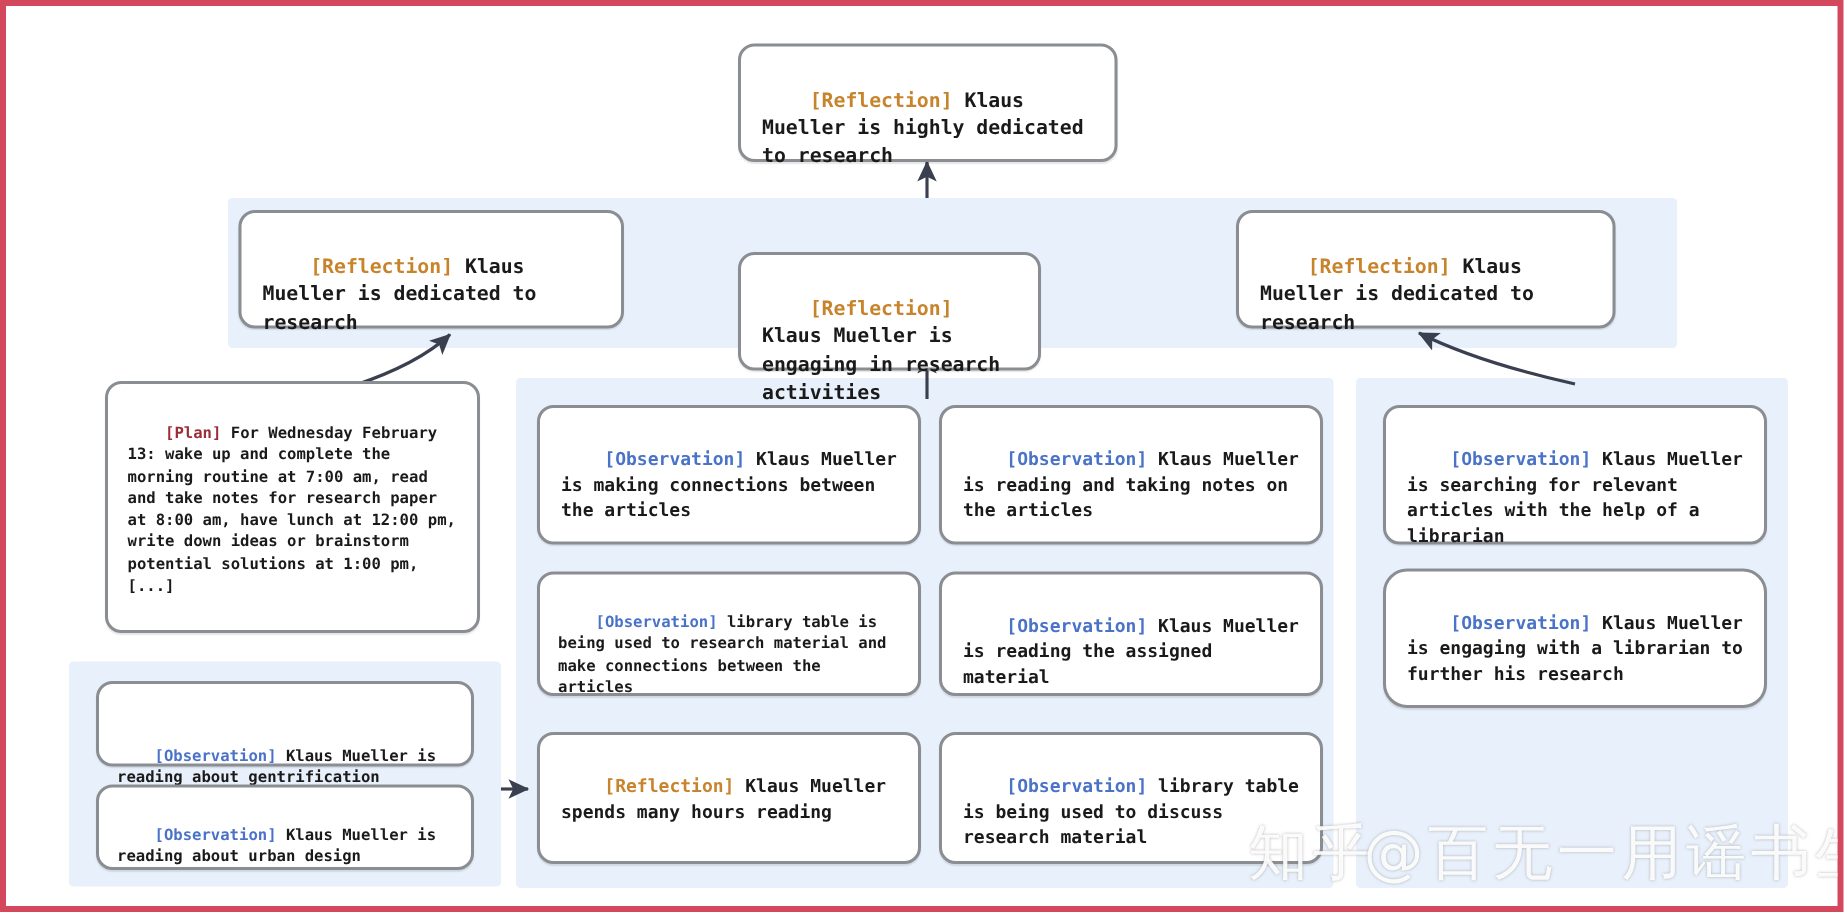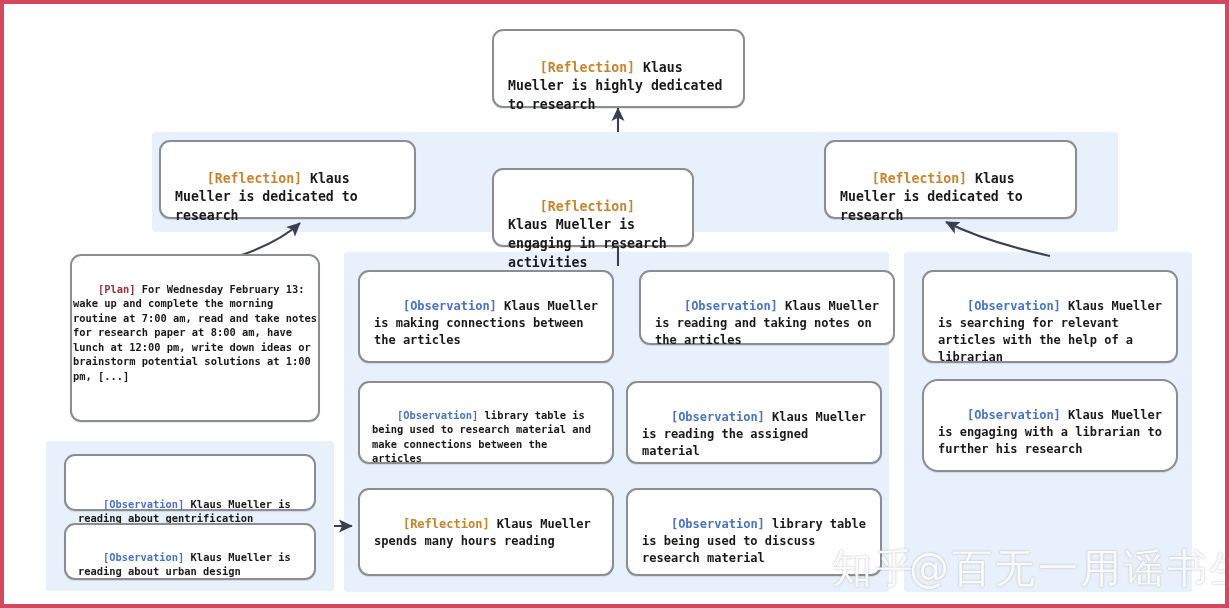--- a/index.html
+++ b/index.html
@@ -105,21 +105,21 @@
   </div>
 
   <div class="node fs13" style="left:488px;top:136px;width:202px;height:79px;margin-top:28px;">
     <span class="tag tag-reflection">[Reflection]</span><span> Klaus Mueller is engaging in research activities</span>
   </div>
 
   <div class="node fs13" style="left:820px;top:136px;width:253px;height:79px;">
     <span class="tag tag-reflection">[Reflection]</span><span> Klaus Mueller is dedicated to research</span>
   </div>
 
-  <div class="node fs105" style="left:66px;top:250px;width:250px;height:168px;padding:11px 1px;">
+  <div class="node fs105" style="left:66px;top:250px;width:250px;height:168px;padding:11px 13px;">
     <span class="tag tag-plan">[Plan]</span><span> For Wednesday February 13: wake up and complete the morning routine at 7:00 am, read and take notes for research paper at 8:00 am, have lunch at 12:00 pm, write down ideas or brainstorm potential solutions at 1:00 pm, [...]</span>
   </div>
 
   <div class="node fs105" style="left:60px;top:450px;width:252px;height:57px;padding:26px 12px;">
     <span class="tag tag-observation">[Observation]</span><span> Klaus Mueller is reading about gentrification</span>
   </div>
 
   <div class="node fs12" style="left:354px;top:266px;width:256px;height:93px;">
     <span class="tag tag-observation">[Observation]</span><span> Klaus Mueller is making connections between the articles</span>
   </div>
@@ -129,21 +129,21 @@
   </div>
 
   <div class="node fs12" style="left:354px;top:484px;width:256px;height:88px;">
     <span class="tag tag-reflection">[Reflection]</span><span> Klaus Mueller spends many hours reading</span>
   </div>
 
   <div class="node fs105" style="left:354px;top:377px;width:256px;height:83px;padding:10px 12px;">
     <span class="tag tag-observation">[Observation]</span><span> library table is being used to research material and make connections between the articles</span>
   </div>
 
-  <div class="node fs12" style="left:635px;top:266px;width:256px;height:75px;">
+  <div class="node fs12" style="left:622px;top:266px;width:256px;height:93px;">
     <span class="tag tag-observation">[Observation]</span><span> Klaus Mueller is reading and taking notes on the articles</span>
   </div>
 
   <div class="node fs12" style="left:622px;top:484px;width:256px;height:88px;">
     <span class="tag tag-observation">[Observation]</span><span> library table is being used to discuss research material</span>
   </div>
 
   <div class="node fs12" style="left:622px;top:377px;width:256px;height:83px;">
     <span class="tag tag-observation">[Observation]</span><span> Klaus Mueller is reading the assigned material</span>
   </div>

